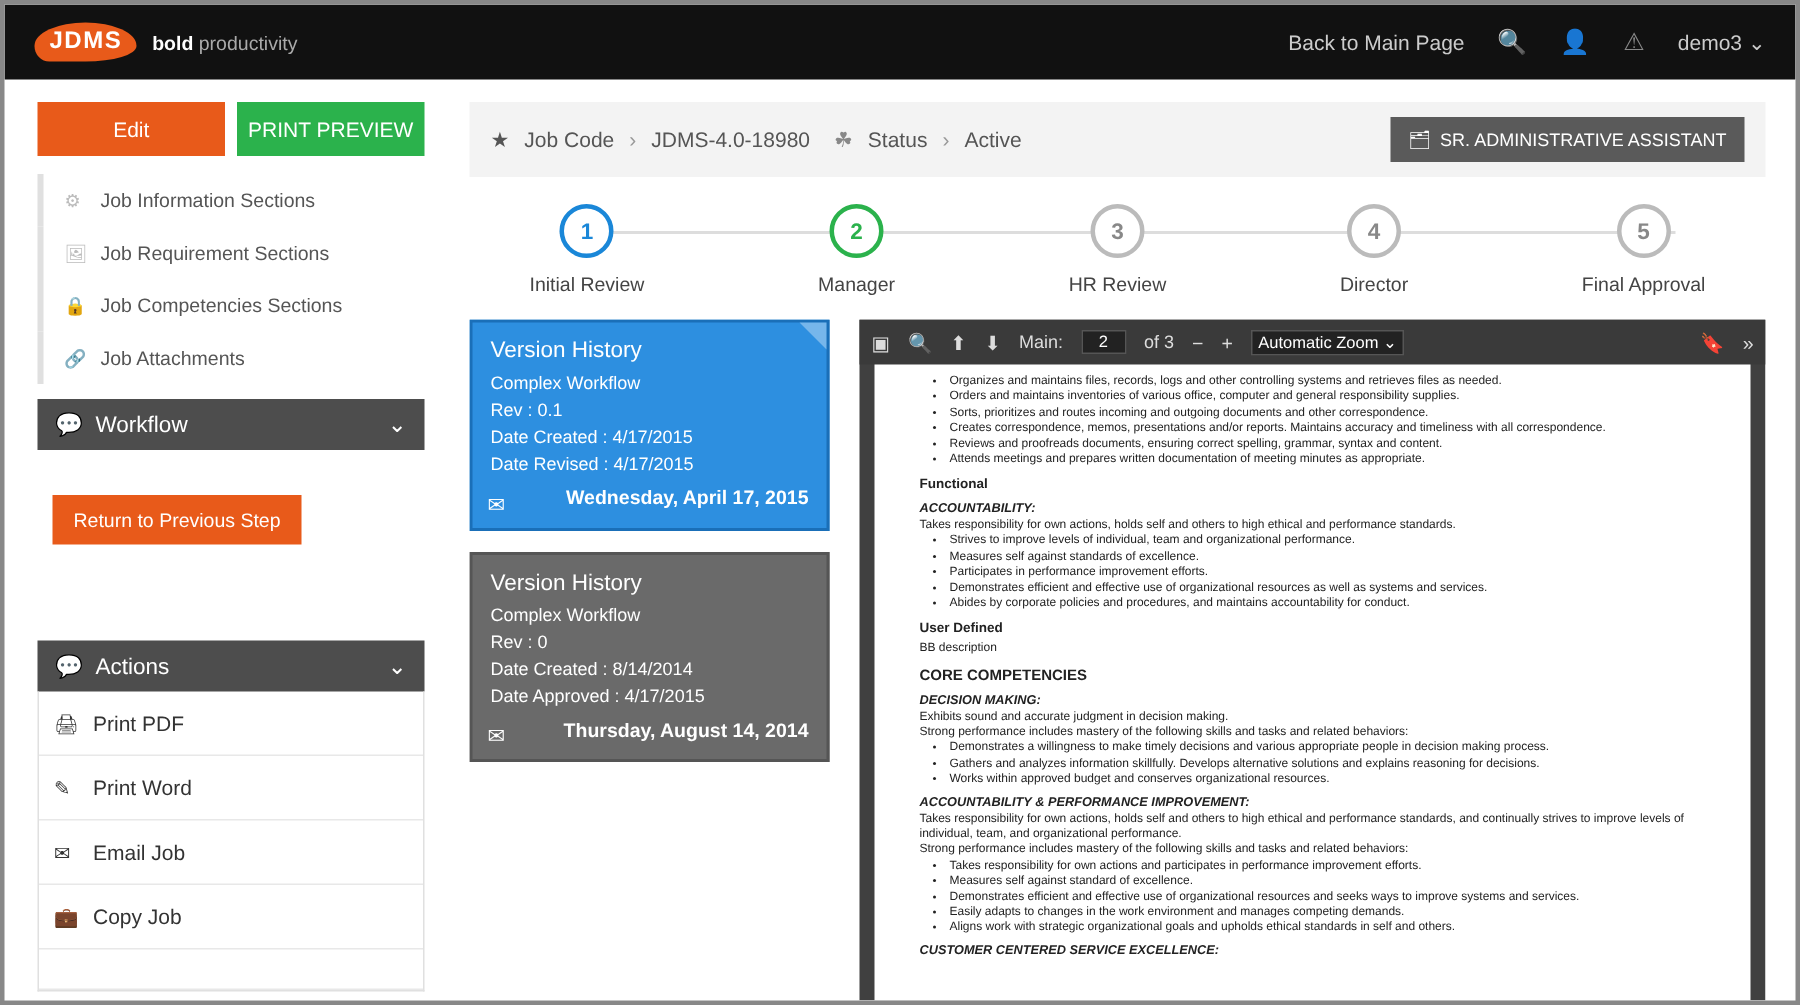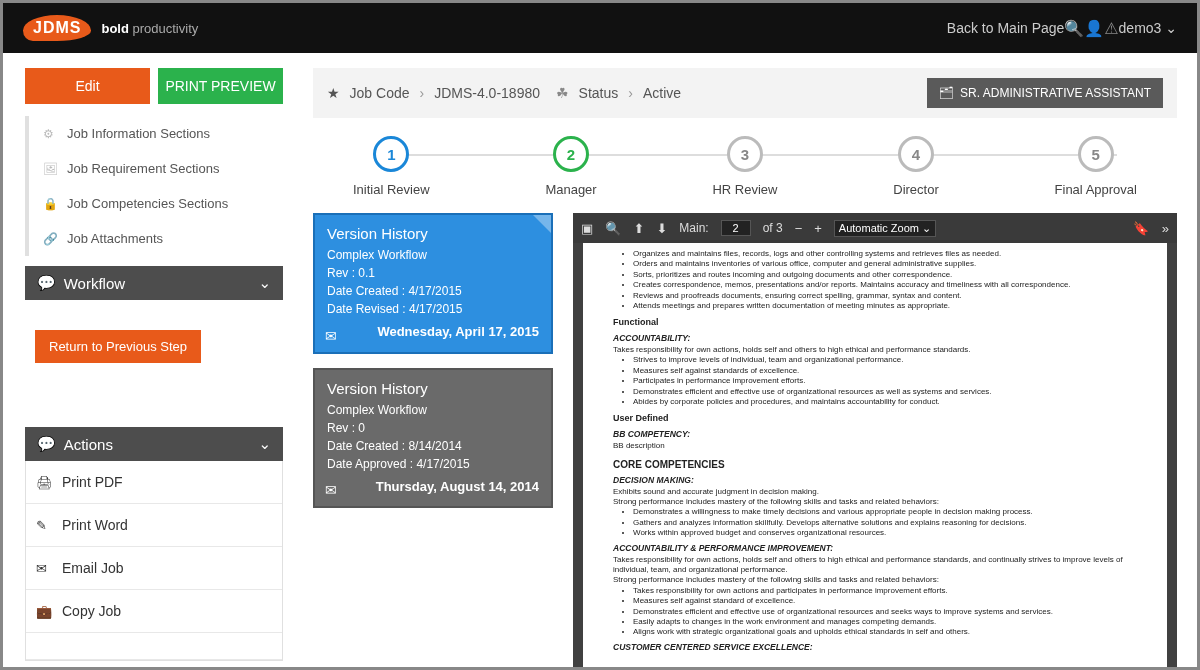--- a/index.html
+++ b/index.html
@@ -3,21 +3,21 @@
 <meta charset="utf-8">
 <style>
 * { margin: 0; padding: 0; box-sizing: border-box; font-family: Arial, Helvetica, sans-serif; }
 body { background: #fff; width: 1200px; height: 670px; overflow: hidden; position: relative; border: 3px solid #888; }
 
 
 .topbar { background: #111; height: 50px; display: flex; align-items: center; padding: 0 20px; color: #ccc; }
 .logo-cloud { background: #e85a1a; border-radius: 50% 50% 50% 10px / 60% 60% 40% 40%; padding: 4px 10px; color: #fff; font-weight: bold; font-size: 16px; letter-spacing: 1px; }
 .logo-tag { margin-left: 10px; font-size: 13px; color: #aaa; }
 .logo-tag b { color: #fff; }
-.topbar-right { margin-left: auto; display: flex; align-items: center; font-size: 14px; }
+.topbar-right { margin-left: auto; display: flex; align-items: center; gap: 22px; font-size: 14px; }
 .top-icon { color: #888; font-size: 16px; }
 
 
 .layout { display: flex; height: calc(100% - 50px); }
 .sidebar { width: 290px; padding: 15px 10px 0 22px; }
 .main { flex: 1; padding: 15px 20px 0 20px; display: flex; flex-direction: column; }
 
 
 .btn-row { display: flex; gap: 8px; margin-bottom: 12px; }
 .btn { flex: 1; padding: 10px 0; text-align: center; color: #fff; font-size: 14px; cursor: pointer; }
@@ -225,38 +225,37 @@
           <span class="pdf-tb-ico">−</span>
           <span class="pdf-tb-ico">+</span>
           <span class="zoom-sel"><span>Automatic Zoom</span> ⌄</span>
           <span class="grow"></span>
           <span class="pdf-tb-ico">🔖</span>
           <span class="pdf-tb-ico">»</span>
         </div>
         <div class="pdf-page">
           <ul id="top-bullets">
               <li>Organizes and maintains files, records, logs and other controlling systems and retrieves files as needed.</li>
-              <li>Orders and maintains inventories of various office, computer and general administrative supplies.</li>
+              <li>Orders and maintains inventories of various office, computer and general responsibility supplies.</li>
               <li>Sorts, prioritizes and routes incoming and outgoing documents and other correspondence.</li>
               <li>Creates correspondence, memos, presentations and/or reports. Maintains accuracy and timeliness with all correspondence.</li>
               <li>Reviews and proofreads documents, ensuring correct spelling, grammar, syntax and content.</li>
               <li>Attends meetings and prepares written documentation of meeting minutes as appropriate.</li>
             </ul>
           <h5>Functional</h5>
           <h6>ACCOUNTABILITY:</h6>
           <div>Takes responsibility for own actions, holds self and others to high ethical and performance standards.</div>
           <ul id="acc-bullets">
               <li>Strives to improve levels of individual, team and organizational performance.</li>
               <li>Measures self against standards of excellence.</li>
               <li>Participates in performance improvement efforts.</li>
               <li>Demonstrates efficient and effective use of organizational resources as well as systems and services.</li>
               <li>Abides by corporate policies and procedures, and maintains accountability for conduct.</li>
             </ul>
           <h5>User Defined</h5>
-          <h6>BB COMPETENCY:</h6>
           <div>BB description</div>
           <div class="sect-title">CORE COMPETENCIES</div>
           <h6>DECISION MAKING:</h6>
           <div>Exhibits sound and accurate judgment in decision making.</div>
           <div>Strong performance includes mastery of the following skills and tasks and related behaviors:</div>
           <ul id="dec-bullets">
               <li>Demonstrates a willingness to make timely decisions and various appropriate people in decision making process.</li>
               <li>Gathers and analyzes information skillfully.  Develops alternative solutions and explains reasoning for decisions.</li>
               <li>Works within approved budget and conserves organizational resources.</li>
             </ul>

